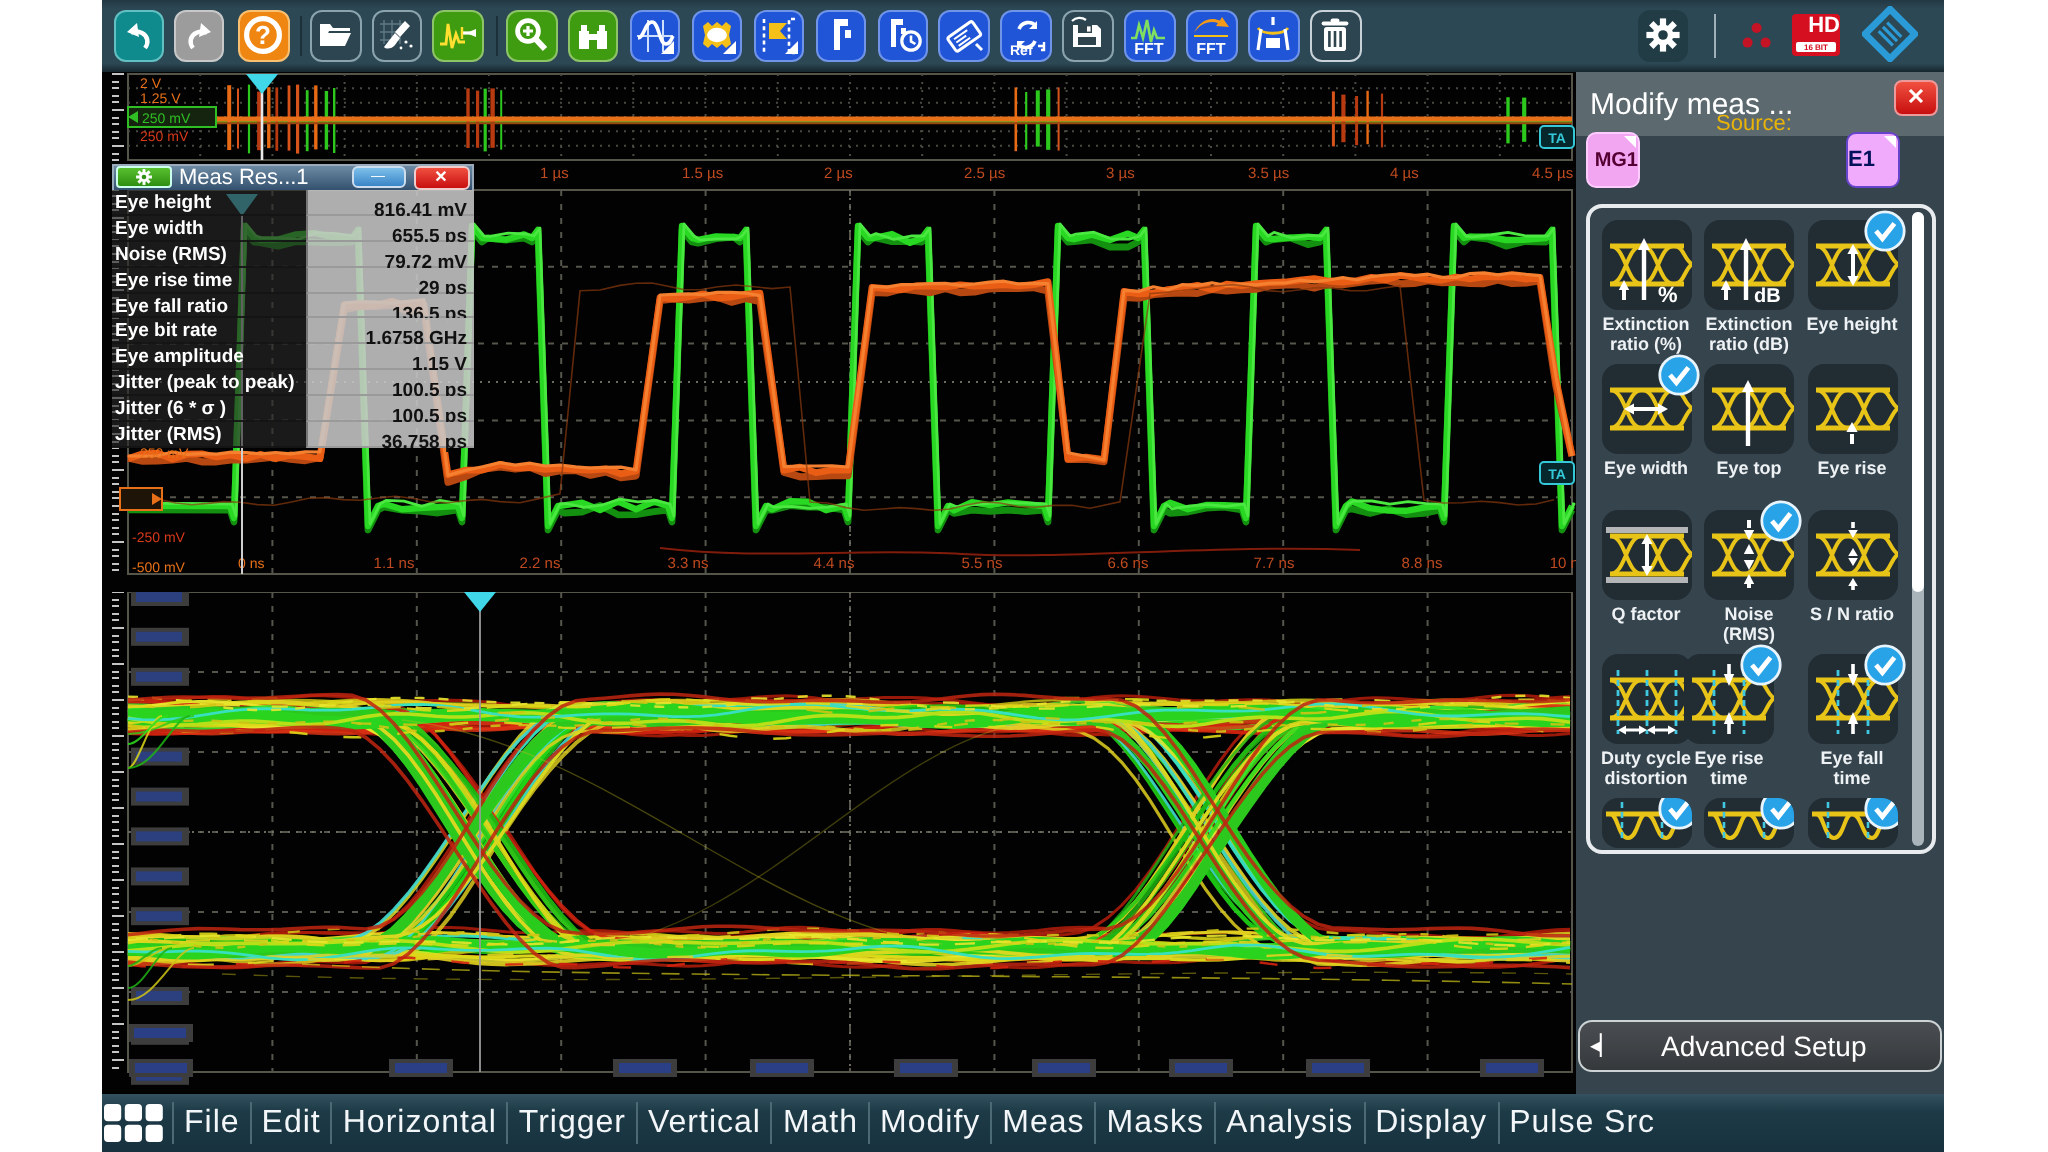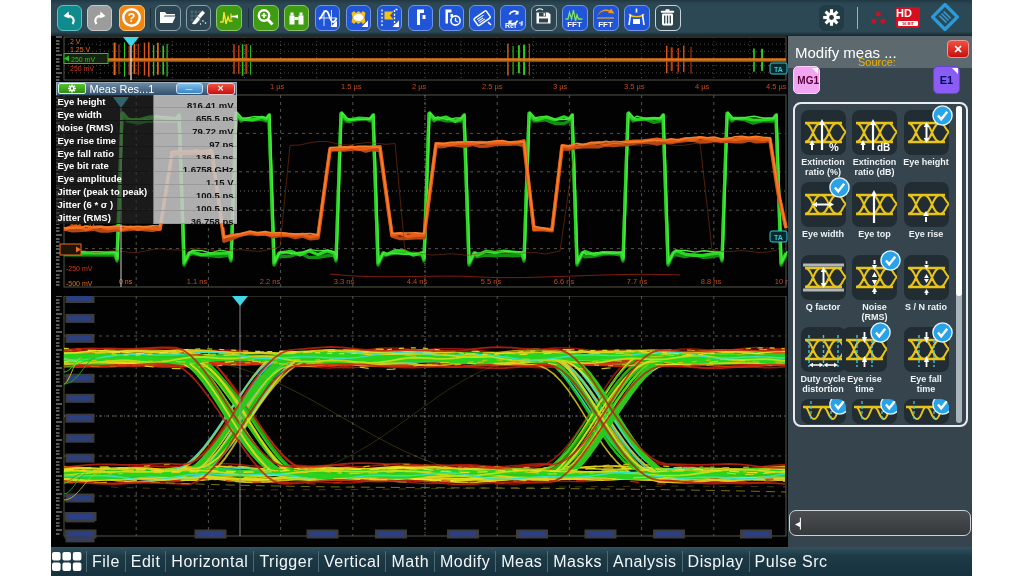--- a/index.html
+++ b/index.html
@@ -19,21 +19,21 @@
 .mclose {width:28px;height:11.5px;background:linear-gradient(#f05040,#c80f0f);border:1px solid #ecc;border-radius:3px;color:#fff;font-size:8px;font-weight:bold;line-height:10px;text-align:center;margin-right:1px}
 .mrow {display:flex;height:12.9px}
 .mlab {width:97px;background:rgba(40,40,40,.66);color:#fff;font-size:9.5px;font-weight:bold;padding:1px 0 0 2px;border-bottom:1px solid rgba(20,20,20,.9);white-space:nowrap}
 .mval {flex:1;background:rgba(198,198,198,.88);color:#111;font-size:9.5px;font-weight:bold;text-align:right;padding:5px 3px 0 0;border-bottom:1px solid #9a9a9a;border-left:1px solid #777}
 #panel {left:737px;top:36px;width:184px;height:511px;background:#35444d}
 #phead {height:32px;background:#5c6a70;color:#fff;font-size:15px;display:flex;align-items:center;padding-left:7px}
 .pclose {position:absolute;right:3px;top:4px;width:22px;height:18px;background:linear-gradient(#f05040,#c80f0f);border:1px solid #e99;border-radius:4px;color:#fff;font-weight:bold;font-size:11px;text-align:center;line-height:16px}
 .mg1 {position:absolute;left:5px;top:30px;width:27px;height:28px;background:#f2a6f2;border:1px solid #fcf;border-radius:5px;color:#503;font-size:10px;font-weight:bold;text-align:right;line-height:27px}
 .cnr {position:absolute;right:1px;top:1px;width:0;height:0;border-left:6px solid transparent;border-top:6px solid #fff}
 .srclab {position:absolute;left:70px;top:20px;color:#eab308;font-size:11px}
-.e1 {position:absolute;left:145px;top:30px;width:27px;height:28px;background:#8b5cf6;border:1px solid #64c;border-radius:5px;color:#00105a;font-size:11px;font-weight:bold;text-align:center;line-height:27px}
+.e1 {position:absolute;left:135px;top:30px;width:27px;height:28px;background:#f0abfc;border:1px solid #64c;border-radius:5px;color:#00105a;font-size:11px;font-weight:bold;text-align:left;line-height:27px}
 #pbox {position:absolute;left:5px;top:66px;width:175px;height:325px;border:2px solid #e8ecee;border-radius:8px;overflow:hidden}
 .tile {position:absolute;width:45px;height:45px;background:#222c33;border-radius:8px}
 .tlab {position:absolute;top:47px;left:-4px;width:53px;color:#eef2f4;font-size:9px;font-weight:bold;text-align:center;line-height:10px}
 .chk {position:absolute;right:-4px;top:-5px}
 #sbar {position:absolute;right:4px;top:2px;width:6px;height:317px;background:#a8b4ba;border-radius:3px}
 #sthumb {width:6px;height:190px;background:#fff;border-radius:3px}
 #advbtn {position:absolute;left:1px;top:474px;width:182px;height:26px;background:linear-gradient(#4a4e52,#36393c);border:1.5px solid #cdd2d4;border-radius:7px;color:#fff;font-size:14px;display:flex;align-items:center}
 .advarr {font-size:10px;color:#fff;padding-left:5px}
 #menubar {position:absolute;left:0;top:547px;width:921px;height:29px;background:linear-gradient(#33515e,#1d3a47 30%,#17323e);display:flex;align-items:center}
 .appsbtn {padding:0 4px 0 1px;display:flex;align-items:center}
@@ -375,21 +375,21 @@
         <div class="mrow">
           <div class="mlab">Eye width</div>
           <div class="mval">655.5 ps</div>
         </div>
         <div class="mrow">
           <div class="mlab">Noise (RMS)</div>
           <div class="mval">79.72 mV</div>
         </div>
         <div class="mrow">
           <div class="mlab">Eye rise time</div>
-          <div class="mval">97 ps</div>
+          <div class="mval">29 ps</div>
         </div>
         <div class="mrow">
           <div class="mlab">Eye fall ratio</div>
           <div class="mval">136.5 ps</div>
         </div>
         <div class="mrow">
           <div class="mlab">Eye bit rate</div>
           <div class="mval">1.6758 GHz</div>
         </div>
         <div class="mrow">
@@ -579,21 +579,21 @@
       </div>
       <div style="position:absolute;left:806px;top:7px;width:1px;height:22px;background:#9fb0b8"></div>
       <div style="position:absolute;left:98.5px;top:8px;width:1px;height:20px;background:#1c3039"></div>
       <div style="position:absolute;left:196.5px;top:8px;width:1px;height:20px;background:#1c3039"></div>
       <svg style="position:absolute;left:818px;top:9px" width="18" height="18">
         <circle cx="9.3" cy="5" r="2.5" fill="#c41325"></circle>
         <circle cx="4.8" cy="12.3" r="2.5" fill="#c41325"></circle>
         <circle cx="13.8" cy="12.3" r="2.5" fill="#c41325"></circle>
       </svg>
       <div style="position:absolute;left:845px;top:7px;width:24px;height:21px;background:#d50f1f;border-radius:2px">
-        <div style="font:bold 11px 'Liberation Sans',sans-serif;color:#fff;text-align:left;line-height:13px">HD</div>
+        <div style="font:bold 11px 'Liberation Sans',sans-serif;color:#fff;text-align:right;line-height:13px">HD</div>
         <div style="position:absolute;left:2px;right:2px;bottom:2px;height:5px;background:#fff;border-radius:1px;font:bold 4px 'Liberation Sans',sans-serif;color:#d50f1f;text-align:center;line-height:5px">16 BIT</div>
       </div>
       <svg style="position:absolute;left:880px;top:3px" width="28" height="28" viewBox="0 0 28 28">
         <g transform="rotate(45 14 14)">
           <rect x="5.2" y="5.2" width="17.6" height="17.6" fill="none" stroke="#2b9bd8" stroke-width="3.4"></rect>
           <path d="M9 11h10M9 14h10M9 17h10" stroke="#2b9bd8" stroke-width="1.6"></path>
         </g>
       </svg>
     </div>
 
@@ -737,20 +737,21 @@
           </svg><div class="chk"><svg width="21" height="21" viewBox="0 0 21 21">
               <circle cx="10.5" cy="10.5" r="9.6" fill="#28a3e8" stroke="#e8f4fc" stroke-width="1.4"></circle>
               <path d="M6 10.5l3.2 3.8 6-7.5" fill="none" stroke="#fff" stroke-width="2.4"></path>
             </svg></div></div>
    <div id="sbar">
           <div id="sthumb"></div>
         </div>
  </div>
  <div id="advbtn">
         <span class="advarr">◂▏</span>
+        <span style="flex:1;text-align:center;margin-right:14px">Advanced Setup</span>
       </div>
 </div>
  <div id="menubar">
       <div class="appsbtn">
         <svg width="30" height="19">
           <rect x="0.0" y="0.0" width="8.6" height="8.6" rx="2" fill="#fff"></rect>
           <rect x="10.4" y="0.0" width="8.6" height="8.6" rx="2" fill="#fff"></rect>
           <rect x="20.8" y="0.0" width="8.6" height="8.6" rx="2" fill="#fff"></rect>
           <rect x="0.0" y="10.4" width="8.6" height="8.6" rx="2" fill="#fff"></rect>
           <rect x="10.4" y="10.4" width="8.6" height="8.6" rx="2" fill="#fff"></rect>

